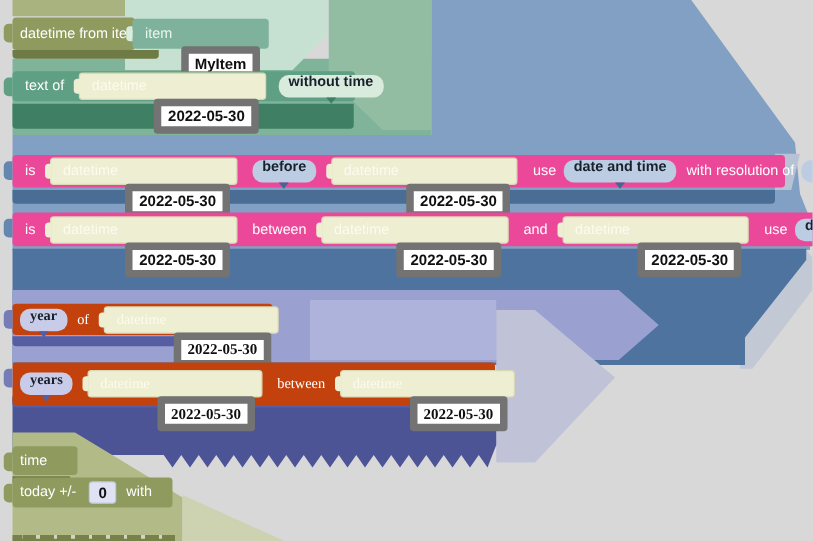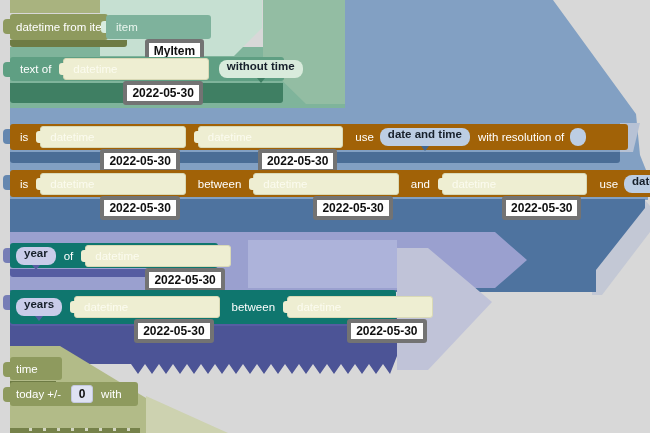--- a/index.html
+++ b/index.html
@@ -14,39 +14,39 @@
   .block{
     position:absolute;display:flex;align-items:center;
     border-radius:3px;color:#fff;white-space:nowrap;
   }
   .tab{ 
     position:absolute;left:-7px;width:7px;height:15px;top:5px;
     border-radius:4px 0 0 4px;
   }
   .olive{background:#8e9a5e;} .olive .tab{background:#8e9a5e;}
   .teal{background:#5f9f83;}  .teal .tab{background:#5f9f83;}
-  .blue{background:#a16207;}  .blue .tab{background:#6487b0;}
-  .purple{background:#0f766e;}.purple .tab{background:#767db6;}
+  .blue{background:#ec4899;}  .blue .tab{background:#6487b0;}
+  .purple{background:#c2410c;font-family:Liberation Serif, serif;}.purple .tab{background:#767db6;}
   .strip{position:absolute;border-radius:0 0 3px 3px;}
   .s-olive{background:#6e7b44;} .s-teal{background:#3f7f63;}
   .s-blue{background:#4a6d96;}  .s-purple{background:#565da2;}
   .lbl{color:#fff;}
   
   .dt{
     position:relative;display:inline-flex;align-items:center;
     background:#eeeed2;border:1px solid #d9d9b6;border-radius:3px;
     height:20px;padding:0 5px 0 9px;gap:6px;
   }
   .dt .ctab{
     position:absolute;left:-5px;top:4px;width:5px;height:12px;
     background:#eeeed2;border-radius:3px 0 0 3px;
   }
   .dt-label{color:#fbfbef;}
   .field{
-    background:#ffffff;border:4px solid #737373;border-radius:3px;
+    background:#ffffff;border:6px solid #737373;border-radius:3px;
     color:#101010;font-weight:700;font-size:12px;padding:0 5px;height:16px;
     display:inline-flex;align-items:center;margin-top:48px;
   }
   
   .child{
     position:relative;display:inline-flex;align-items:center;gap:7px;
     background:#7eb29c;border-radius:3px;height:24px;padding:0 7px 0 10px;
   }
   .child .ctab{position:absolute;left:-5px;top:6px;width:5px;height:12px;background:#d8ece0;border-radius:3px 0 0 3px;}
   .child .lbl{color:#eaf6ef;}
@@ -141,20 +141,24 @@
 </div>
 
 <div class="block blue pl6" style="left:10px;top:124px;width:612px;height:26px;">
   <div class="tab"></div>
   <span class="lbl m4">is</span>
   <div class="dt m12">
     <div class="ctab"></div>
     <span class="dt-label">datetime</span>
     <span class="field">2022-05-30</span>
   </div>
+  <div class="pill p-blue m12">
+    <span>before</span>
+    <i class="arr a-blue"></i>
+  </div>
   <div class="dt m12">
     <div class="ctab"></div>
     <span class="dt-label">datetime</span>
     <span class="field">2022-05-30</span>
   </div>
   <span class="lbl m12">use</span>
   <div class="pill p-blue m6">
     <span>date and time</span>
     <i class="arr a-blue"></i>
   </div>

